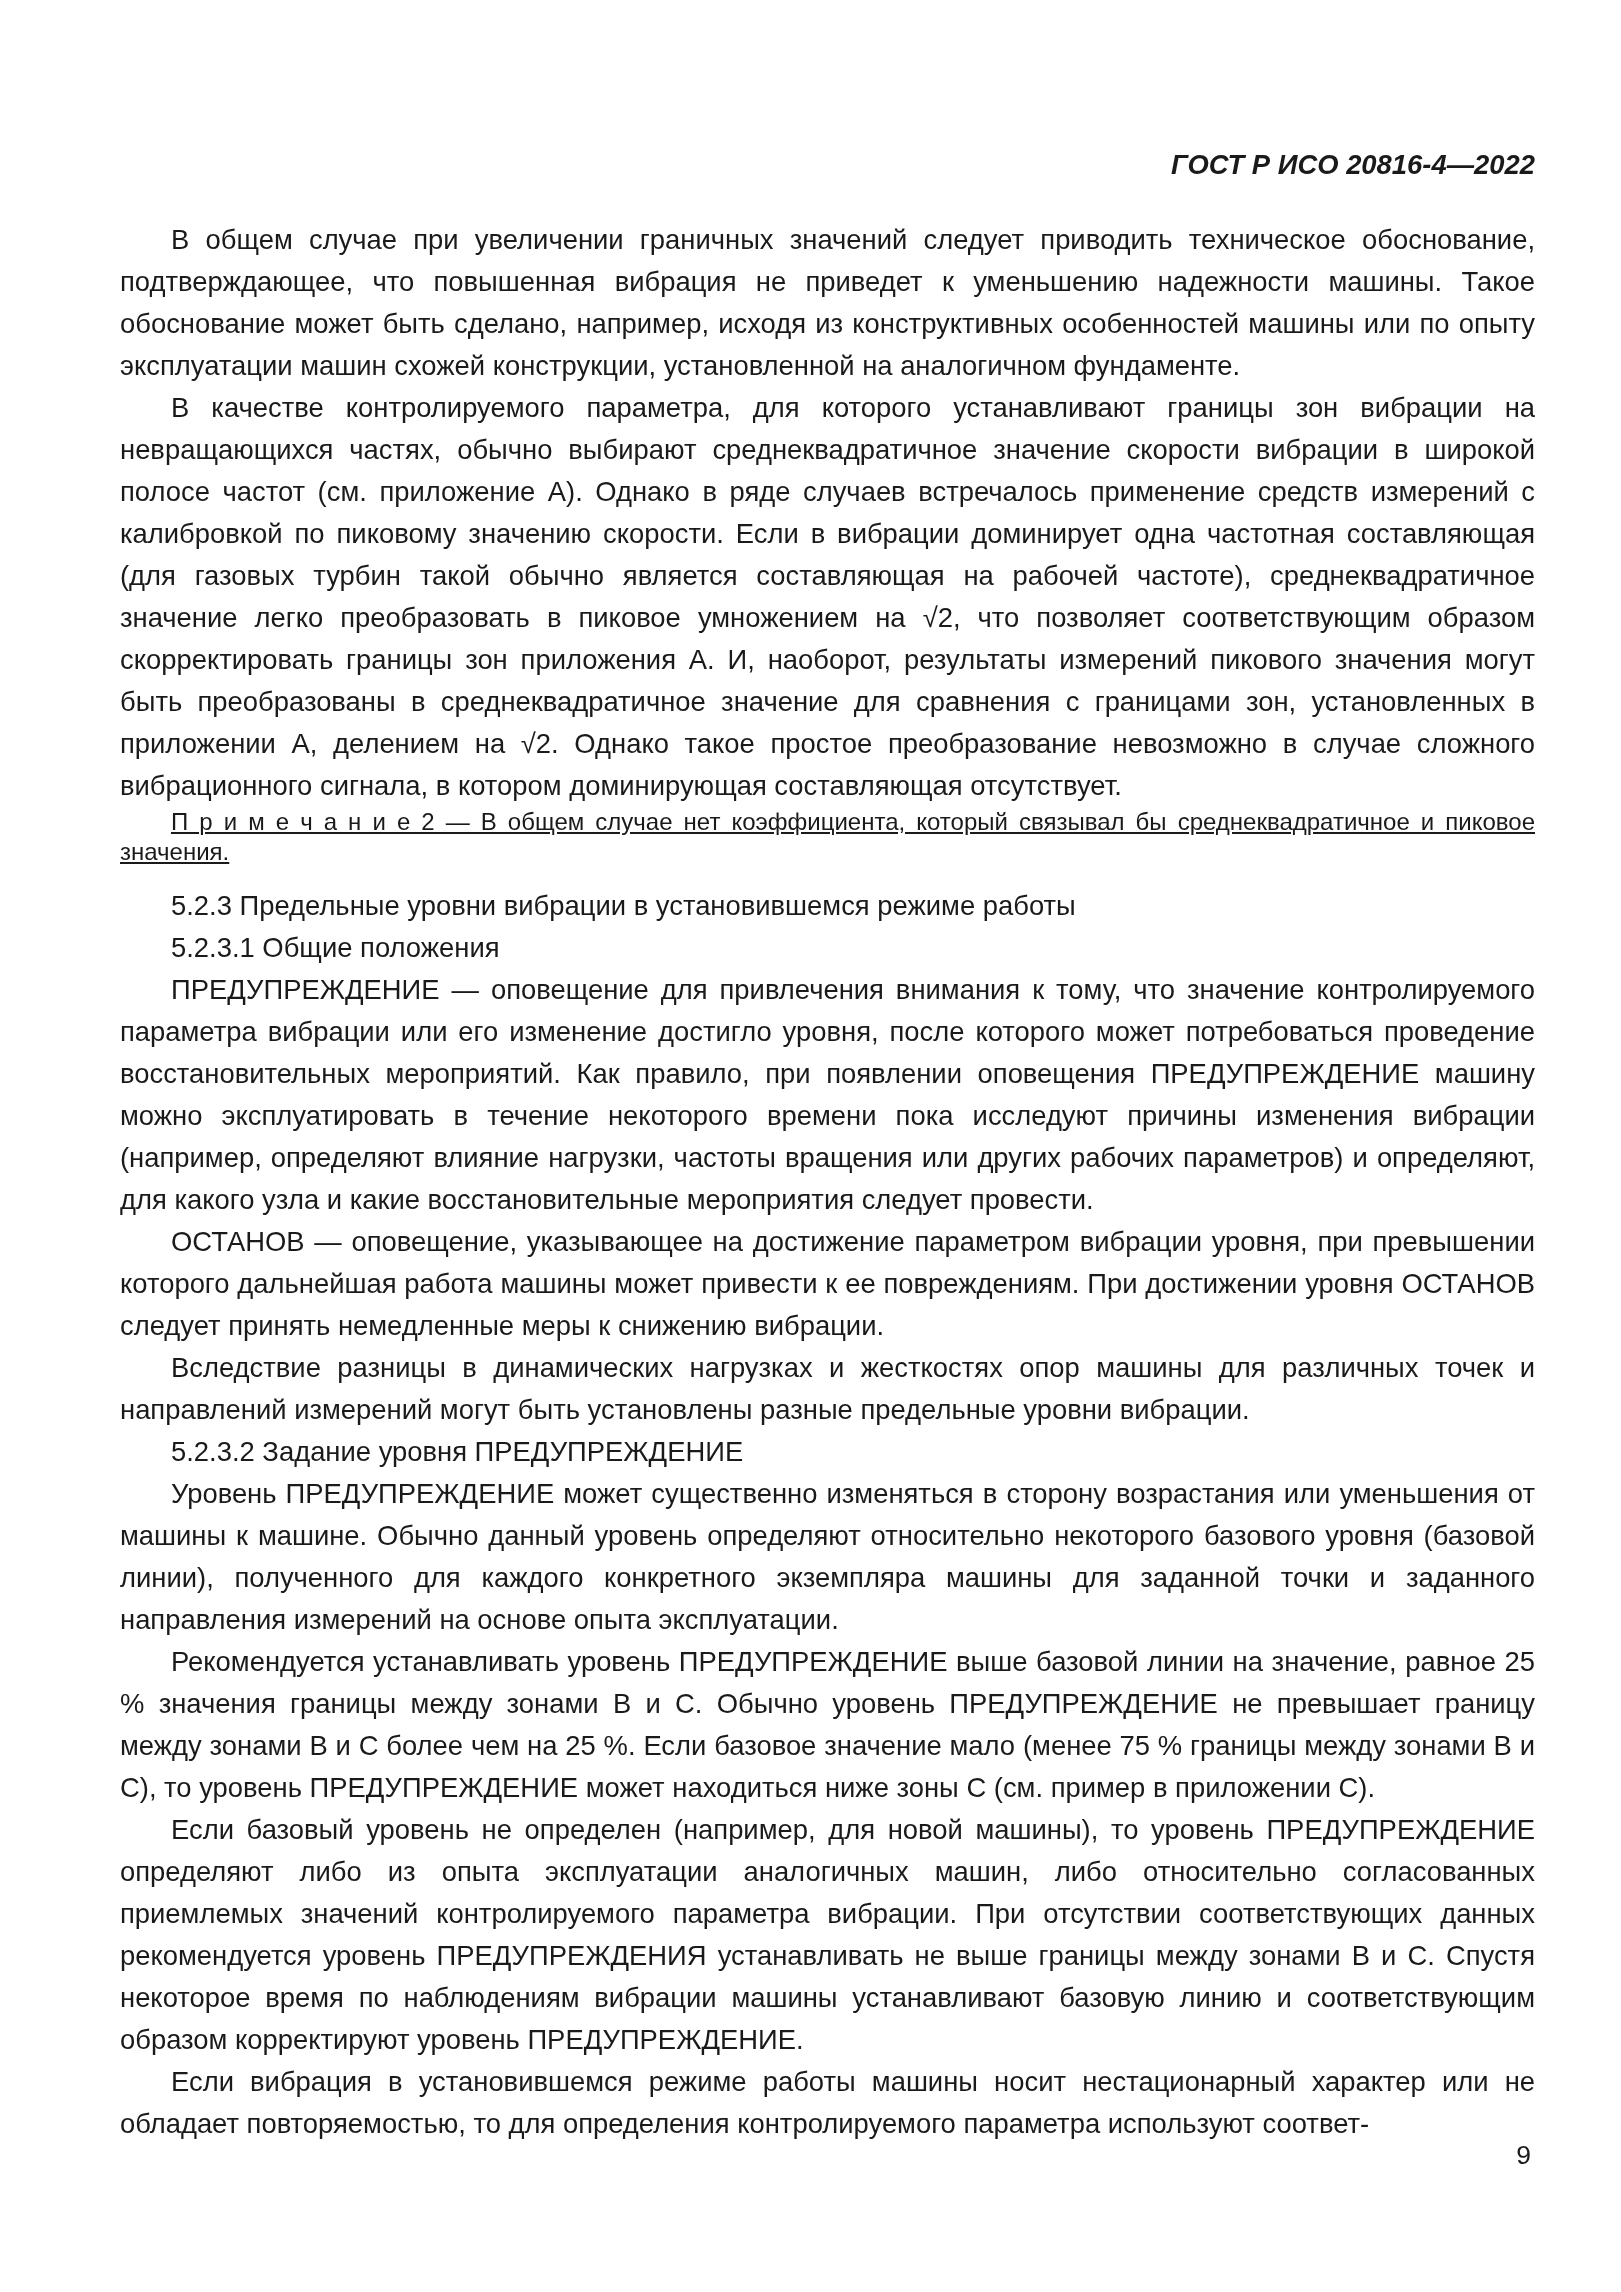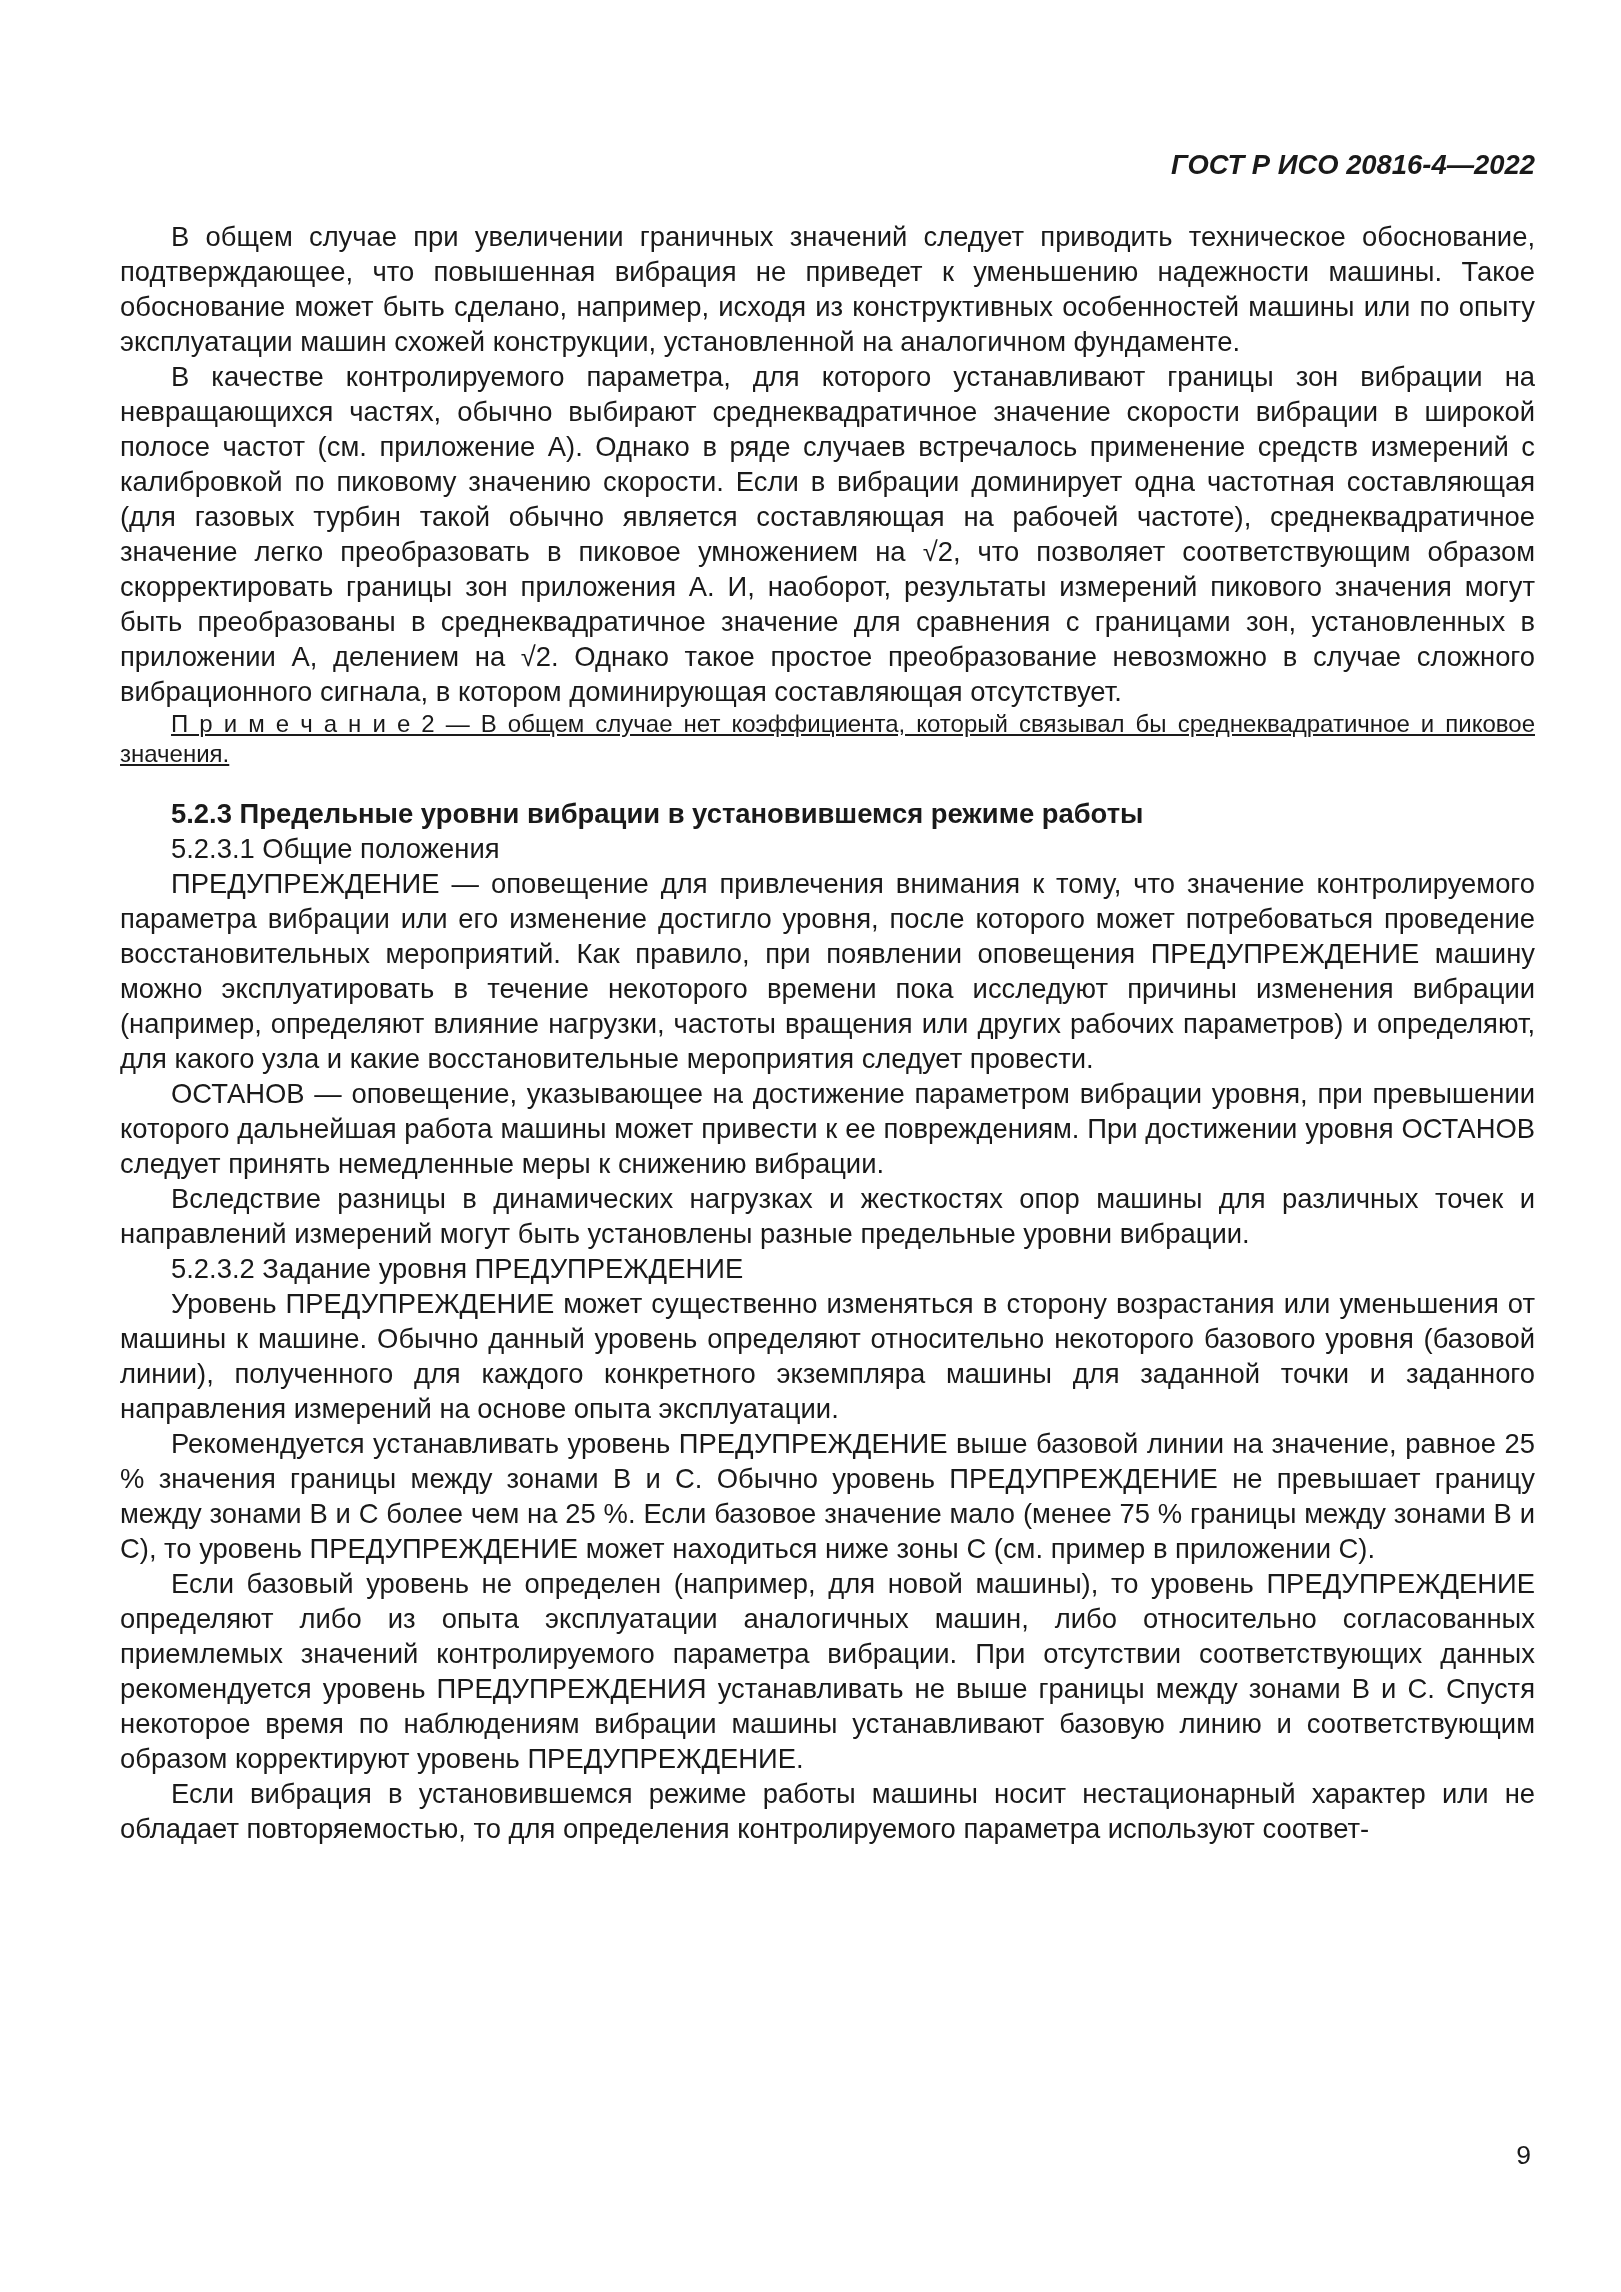--- a/index.html
+++ b/index.html
@@ -19,34 +19,34 @@
   .doc-header {
     text-align: right;
     font-weight: bold;
     font-size: 27.4px;
     line-height: 31px;
     margin-bottom: 39px;
     font-style: italic;
   }
   .body-text p {
     font-size: 27.4px;
-    line-height: 35px;
+    line-height: 42px;
     text-align: justify;
     text-indent: 51px;
   }
   .body-text p.note {
     font-size: 24px;
     line-height: 30px;
     margin-top: 0;
     margin-bottom: 13.7px;
     text-decoration: underline;
   }
   .body-text p.heading {
-    font-weight: bold;
-    margin-top: 27px;
+    font-weight: normal;
+    margin-top: 18px;
   }
   .body-text p.subheading {
     font-weight: normal;
   }
   .page-number {
     position: absolute;
     right: 90px;
     bottom: 123px;
     font-size: 26.5px;
     line-height: 29px;

